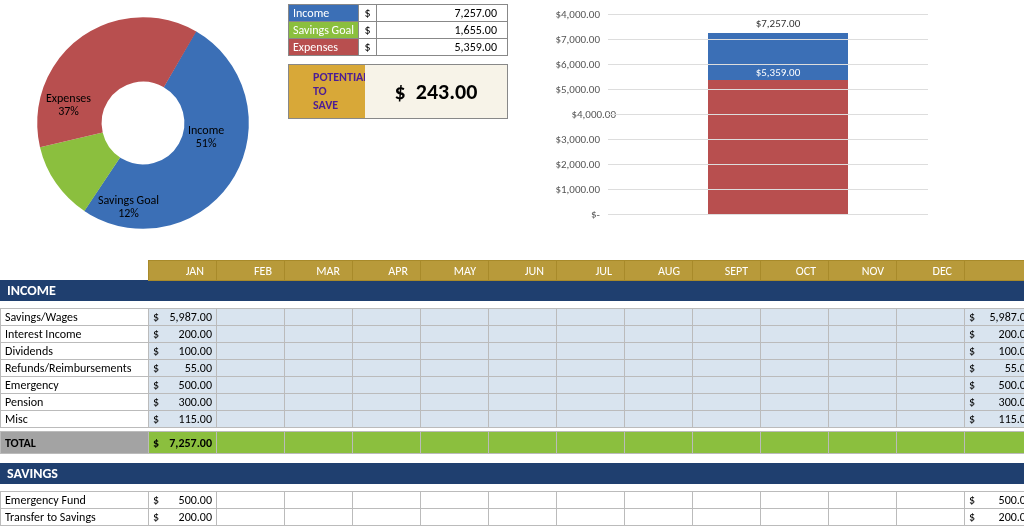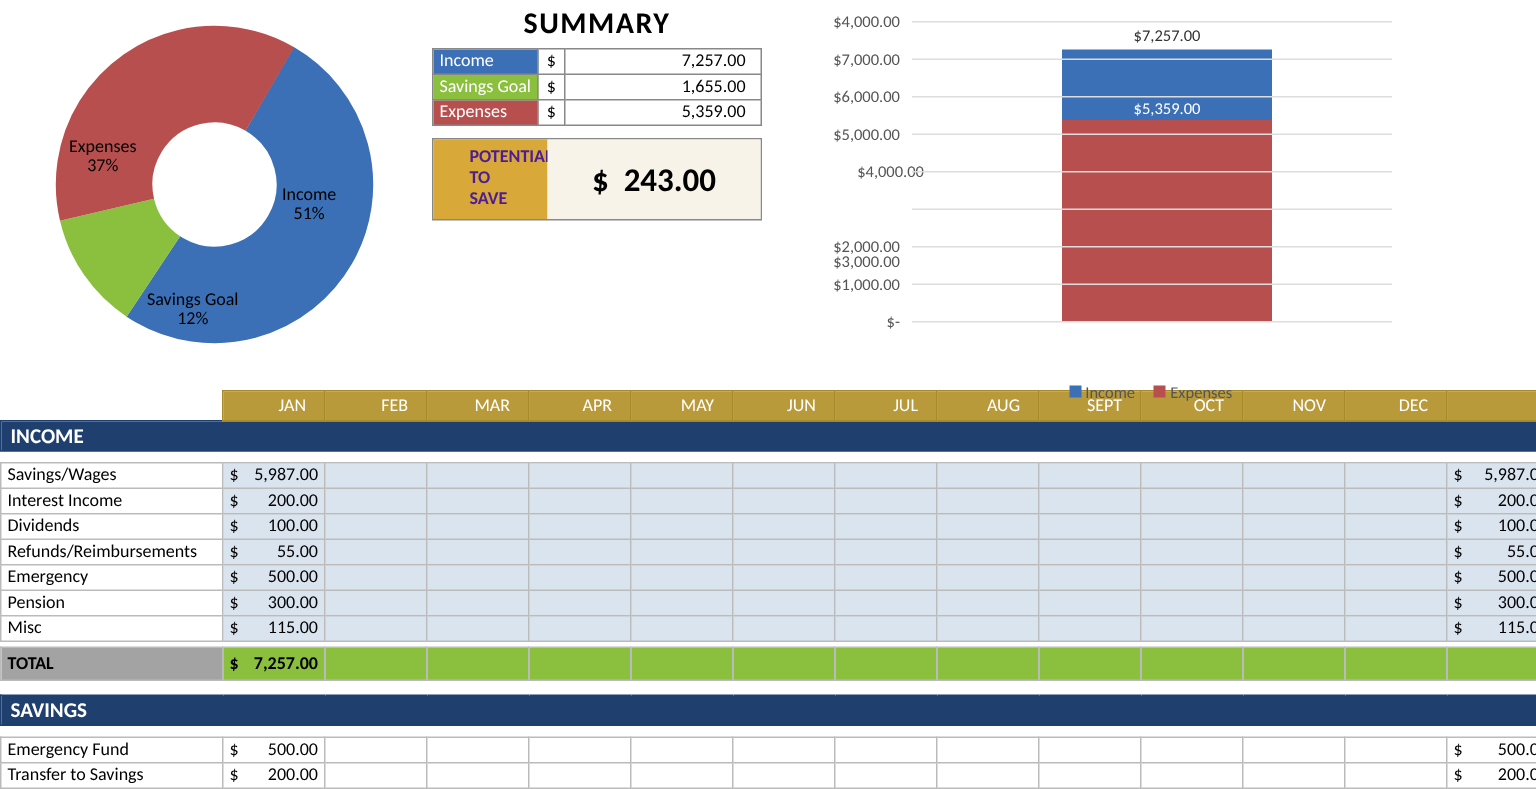--- a/index.html
+++ b/index.html
@@ -67,21 +67,20 @@
       <span>Savings Goal</span><br>
       <span>12%</span>
     </div>
     <div class="donut-lbl" style="left:38px; top:88px;">
       <span>Expenses</span><br>
       <span>37%</span>
     </div>
   </div>
 
   <div class="summary">
-    <h2>SUMMARY</h2>
     <table class="sumtbl">
       <tbody>
           <tr>
         <td class="lab income">Income</td>
         <td class="cur">$</td>
         <td class="val">7,257.00</td>
       </tr>
       <tr>
         <td class="lab savings">Savings Goal</td>
         <td class="cur">$</td>
@@ -106,21 +105,21 @@
     </div>
   </div>
 
   <div class="barwrap">
     <div id="axis-ticks">
         <div class="axis-lbl" style="left: 36px; top: 4px;">$4,000.00</div>
         <div class="axis-lbl" style="left: 36px; top: 29px;">$7,000.00</div>
         <div class="axis-lbl" style="left: 36px; top: 54px;">$6,000.00</div>
         <div class="axis-lbl" style="left: 36px; top: 79px;">$5,000.00</div>
         <div class="axis-lbl" style="left: 52px; top: 104px;">$4,000.00</div>
-        <div class="axis-lbl" style="left: 36px; top: 129px; margin-top: 35px;">$3,000.00</div>
+        <div class="axis-lbl" style="left: 36px; top: 129px;">$3,000.00</div>
         <div class="axis-lbl" style="left: 36px; top: 154px;">$2,000.00</div>
         <div class="axis-lbl" style="left: 36px; top: 179px;">$1,000.00</div>
         <div class="axis-lbl" style="left: 36px; top: 204px;">$-</div>
       </div>
     <div class="barplot" id="barplot">
       <div class="stackbar" id="stackbar" style="height: 181.425px;">
         <div class="barval" id="toplabel" style="top:-16px;">$7,257.00</div>
         <div class="seg inc" id="seg-inc" style="height: 47.45px;"></div>
         <div class="barval" id="midlabel" style="color: rgb(255, 255, 255); top: 33.45px;">$5,359.00</div>
         <div class="seg exp" id="seg-exp" style="height: 133.975px;"></div>
@@ -128,24 +127,20 @@
     <div class="gridline" style="top: 0px;"></div>
         <div class="gridline" style="top: 25px;"></div>
         <div class="gridline" style="top: 50px;"></div>
         <div class="gridline" style="top: 75px;"></div>
         <div class="gridline" style="top: 100px;"></div>
         <div class="gridline" style="top: 125px;"></div>
         <div class="gridline" style="top: 150px;"></div>
         <div class="gridline" style="top: 175px;"></div>
         <div class="gridline" style="top: 200px;"></div>
       </div>
-    <div class="legend">
-      <span class="sw" style="background:#3b6fb6"></span><span>Income</span>
-      <span class="sw" style="background:#b84f4f"></span><span>Expenses</span>
-    </div>
   </div>
 </div>
 
 <table class="grid">
   <colgroup>
     <col class="rowlabel">
       <col class="monthcol">
       <col class="monthcol">
       <col class="monthcol">
       <col class="monthcol">

